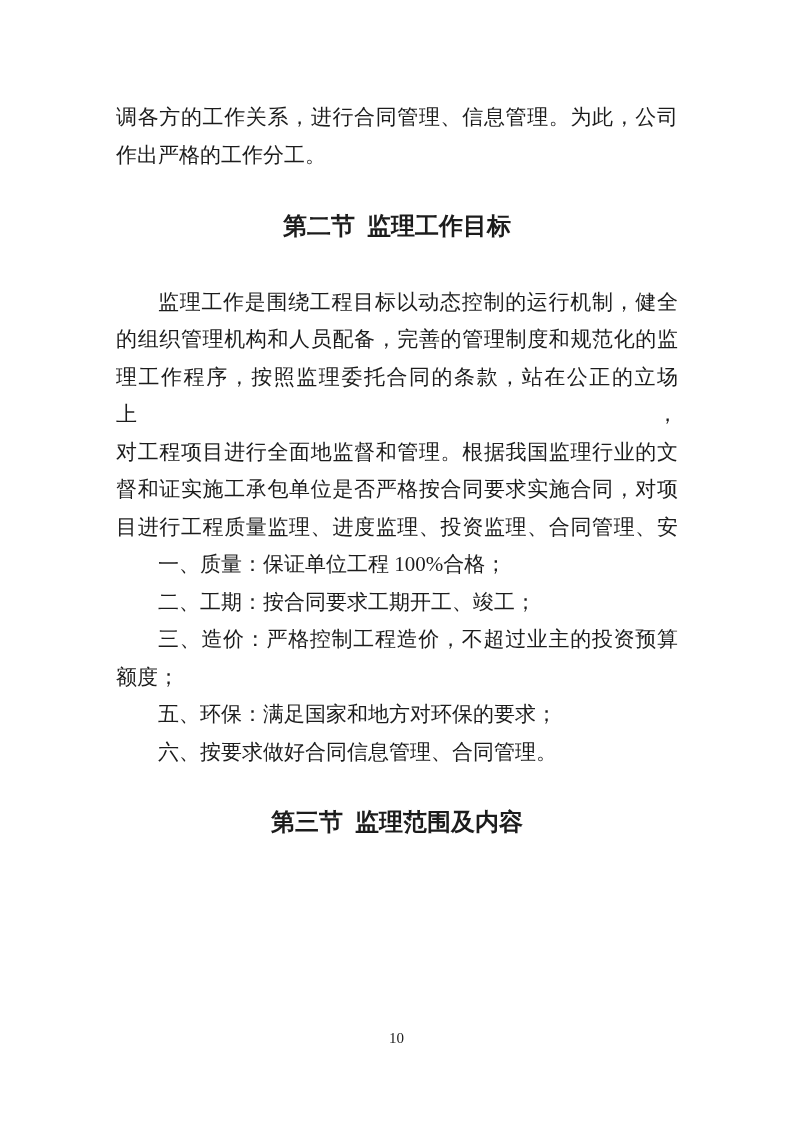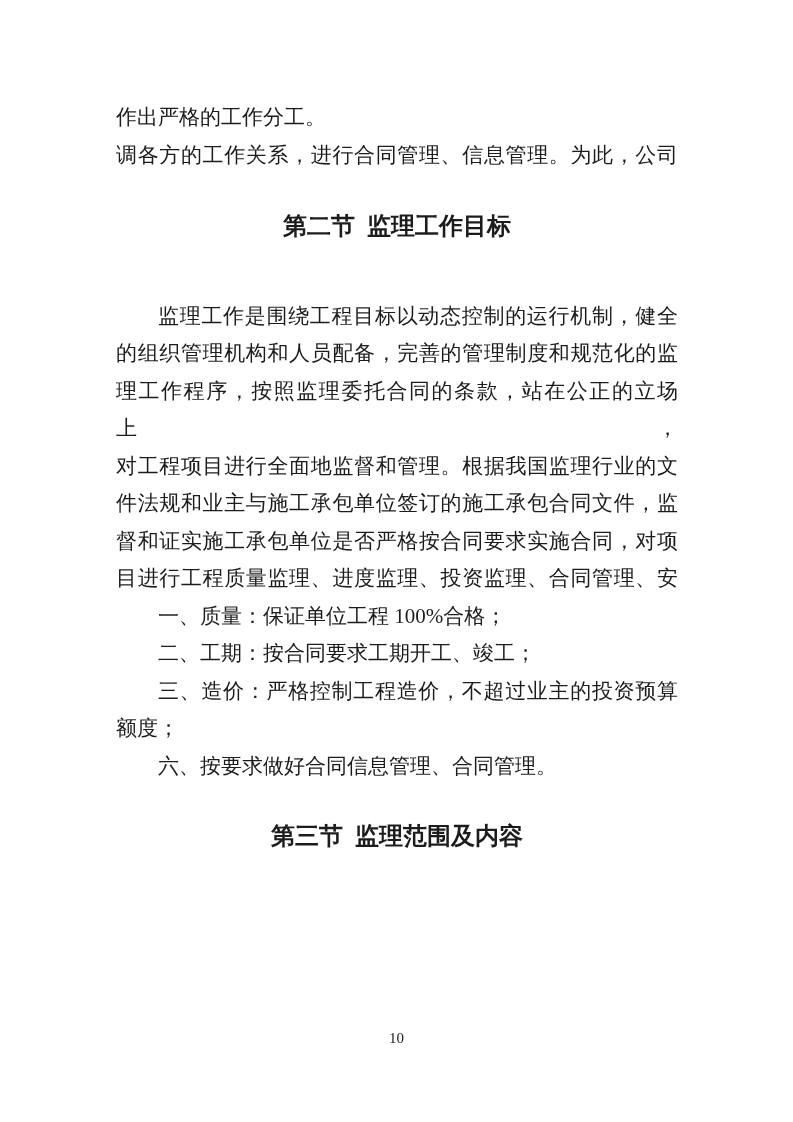--- a/index.html
+++ b/index.html
@@ -41,60 +41,60 @@
   }
   h2.section-heading {
     margin: 12px;
     font-size: 24px;
     font-weight: bold;
     line-height: 37.5px;
     text-align: center;
     white-space: pre-wrap;
   }
   #heading-section2 { margin-top: 34px; }
-  #para-body       { margin-top: 52px; }
+  #para-body       { margin-top: 38px; }
   #heading-section3 { margin-top: 33px; }
   .page-number {
     position: absolute;
     top: 1026px;
     left: 0;
     width: 100%;
     text-align: center;
     font-size: 15px;
     line-height: 24px;
   }
 </style>
 </head>
 <body>
 
 <div class="page">
   <div class="text-column">
 
     <div>
+      <div class="line just">调各方的工作关系，进行合同管理、信息管理。为此，公司</div>
       <div class="line">作出严格的工作分工。</div>
-      <div class="line just">调各方的工作关系，进行合同管理、信息管理。为此，公司</div>
     </div>
 
     <h2 class="section-heading" id="heading-section2">第二节  监理工作目标</h2>
 
     <div id="para-body">
       <div class="line just indent">监理工作是围绕工程目标以动态控制的运行机制，健全</div>
       <div class="line just">的组织管理机构和人员配备，完善的管理制度和规范化的监</div>
       <div class="line just">理工作程序，按照监理委托合同的条款，站在公正的立场上，</div>
       <div class="line just">对工程项目进行全面地监督和管理。根据我国监理行业的文</div>
-      <div class="line just">件法规和业主与施工承包单位签订的施工承包合同文件，监</div>
       <div class="line just">督和证实施工承包单位是否严格按合同要求实施合同，对项</div>
       <div class="line just">目进行工程质量监理、进度监理、投资监理、合同管理、安</div>
     </div>
 
     <div>
       <div class="line indent">一、质量：保证单位工程 100%合格；</div>
       <div class="line indent">二、工期：按合同要求工期开工、竣工；</div>
       <div class="line just indent">三、造价：严格控制工程造价，不超过业主的投资预算</div>
       <div class="line">额度；</div>
+      <div class="line indent">五、环保：满足国家和地方对环保的要求；</div>
       <div class="line indent">六、按要求做好合同信息管理、合同管理。</div>
     </div>
 
     <h2 class="section-heading" id="heading-section3">第三节  监理范围及内容</h2>
 
   </div>
 
   <div class="page-number">10</div>
 </div>
 

